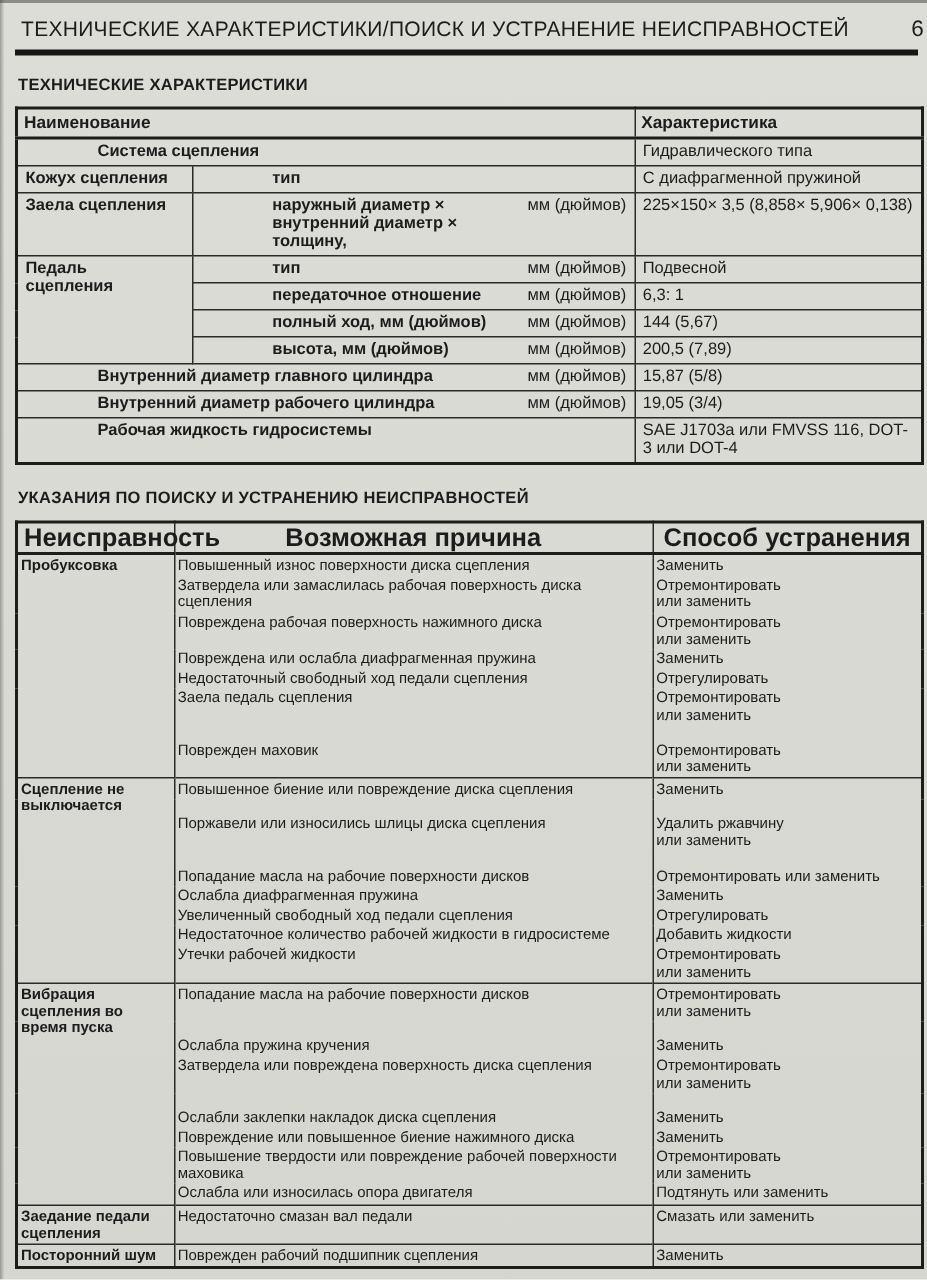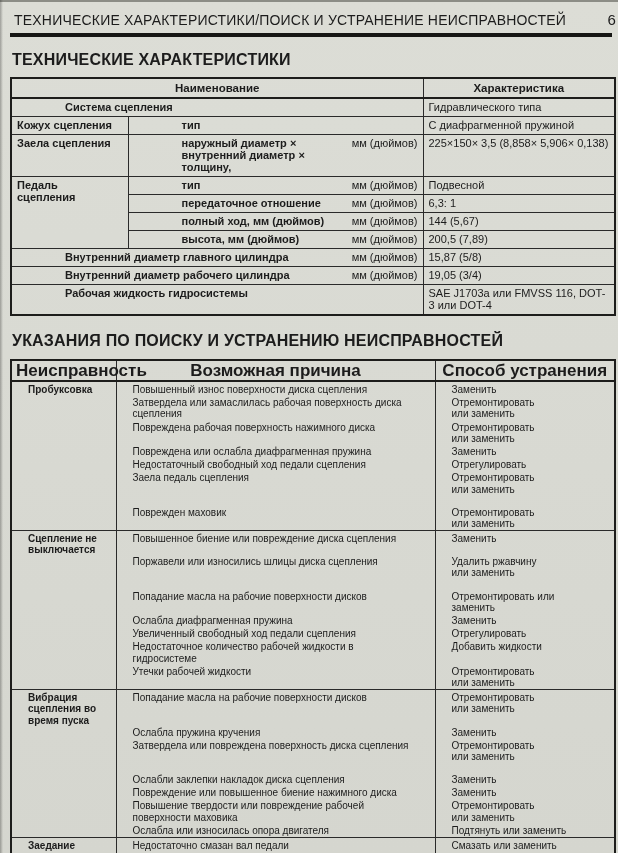--- a/index.html
+++ b/index.html
@@ -24,51 +24,51 @@
     background:linear-gradient(90deg,rgba(40,40,38,.35),rgba(40,40,38,0));
   }
   .page-header{
     display:flex;justify-content:space-between;align-items:baseline;
     font-weight:normal;font-size:14px;letter-spacing:.2px;
     padding:4px 0 3px 4px;white-space:nowrap;
   }
   .page-num{margin-right:-4px;font-size:15px;}
   .top-rule{height:4px;background:#161614;margin:2px 0 14px 0;}
   h2.sec{
-    font-size:16px;font-weight:bold;letter-spacing:.2px;
+    font-size:11px;font-weight:bold;letter-spacing:.2px;
     margin:0 0 8px 2px;
   }
   h2.sec2{margin-top:16px;margin-bottom:9px;}
   table{border-collapse:collapse;width:604px;table-layout:fixed;}
   
   table.specs{border:2px solid #1d1d1b;font-size:11px;margin-left:0;}
   .specs th{
     border:1px solid var(--line);border-bottom:2.5px solid #1d1d1b;
-    font-weight:bold;text-align:center;padding:3px 4px;font-size:11.5px;
+    font-weight:bold;text-align:left;padding:3px 4px;font-size:11.5px;
   }
   .specs td{
     border:1px solid var(--line);padding:2px 5px 3px 5px;vertical-align:top;
   }
   .specs col.c1{width:117px;} .specs col.c2{width:295px;} .specs col.c3{width:192px;}
   .b{font-weight:bold;}
   .pre{white-space:pre-line;}
   .cellflex{display:flex;justify-content:space-between;align-items:flex-start;gap:6px;margin-left:48px;}
   .unit{font-weight:normal;white-space:nowrap;}
   .val{font-weight:normal;}
   
   table.faults{border:2px solid #1d1d1b;font-size:10px;line-height:1.12;}
   .faults th{
     border:1px solid var(--line);border-bottom:2.5px solid #1d1d1b;
     font-weight:bold;text-align:center;padding:0 4px;font-size:17px;
   }
   .faults col.f1{width:105px;} .faults col.f2{width:319px;} .faults col.f3{width:180px;}
   .faults td{
     border-left:1px solid var(--line);border-right:1px solid var(--line);
     border-top:none;border-bottom:none;
-    padding:1px 16px;vertical-align:top;
+    padding:1px 2px;vertical-align:top;
   }
   .faults tr.grp td{border-top:1px solid var(--line);padding-top:2px;}
   .faults td.fault{font-weight:bold;}
   .faults td.gap{padding-top:11px;}
   .faults td.remedy{white-space:pre-line;}
 </style>
 </head>
 <body>
 
 <div class="page-header">

